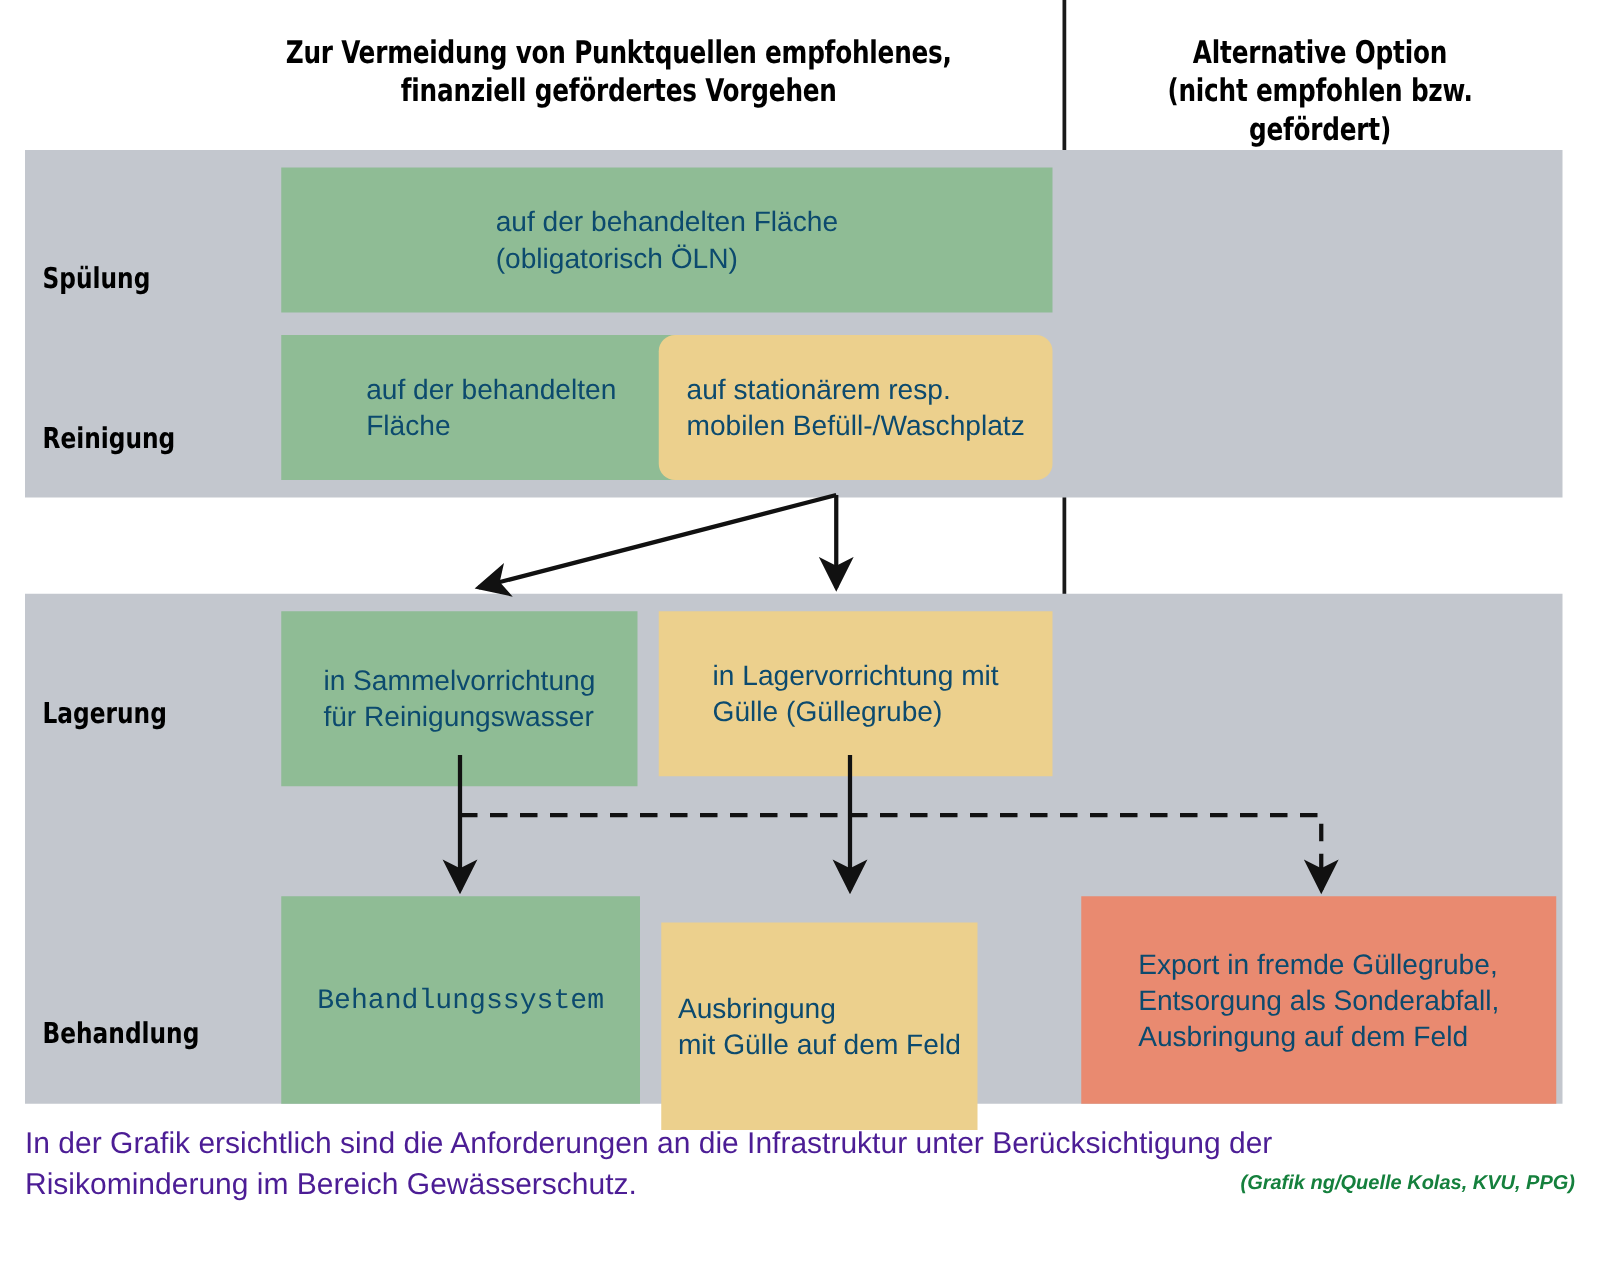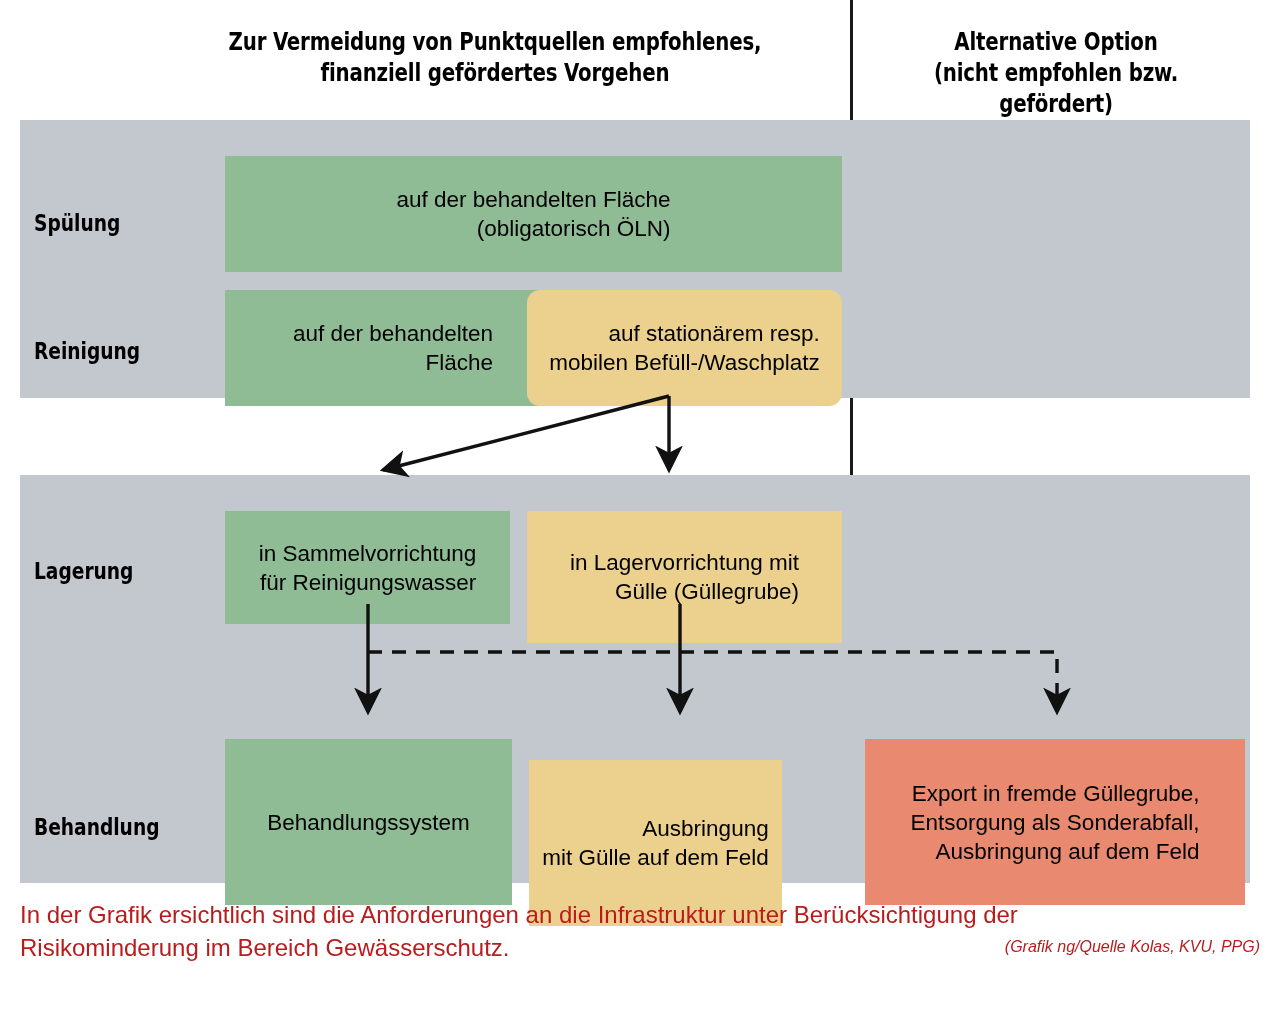--- a/index.html
+++ b/index.html
@@ -91,47 +91,46 @@
   #label-reinigung  { left: 34px; top: 338px; }
   #label-lagerung   { left: 34px; top: 558px; }
   #label-behandlung { left: 34px; top: 814px; }
 
   
   .box {
     position: absolute;
     display: flex;
     align-items: center;
     justify-content: center;
-    text-align: right;
+    text-align: left;
     font-size: 22.5px;
     line-height: 29px;
-    color: #000000;
+    color: #0c4a6e;
     padding: 2px 6px;
     box-sizing: border-box;
     font-family: "Liberation Sans", sans-serif;
-    margin-top: 22px;
   }
   .green  { background: #8fbc95; }
   .yellow { background: #ecd08d; }
   .red    { background: #e98a70; }
 
   
   #box-spuelung-green { left: 225px; top: 134px; width: 617px; height: 116px; }
 
   
   #box-reinigung-green  { left: 225px; top: 268px; width: 336px; height: 116px; }
   #box-reinigung-yellow { left: 527px; top: 268px; width: 315px; height: 116px; border-radius: 13px; }
   #box-reinigung-red    { left: 866px; top: 268px; width: 379px; height: 116px; }
 
   
-  #box-lagerung-green  { left: 225px; top: 489px; width: 285px; height: 113px; }
+  #box-lagerung-green  { left: 225px; top: 489px; width: 285px; height: 140px; }
   #box-lagerung-yellow { left: 527px; top: 489px; width: 315px; height: 132px; }
 
   
-  #box-behandlung-green  { left: 225px; top: 717px; width: 287px; height: 166px; }
+  #box-behandlung-green  { left: 225px; top: 717px; width: 287px; height: 166px; font-family: Liberation Mono, monospace; }
   #box-behandlung-yellow { left: 529px; top: 738px; width: 253px; height: 166px; }
   #box-behandlung-red    { left: 865px; top: 717px; width: 380px; height: 166px; }
 
   
   #arrows {
     position: absolute;
     left: 0;
     top: 0;
     width: 1280px;
     height: 1012px;
@@ -139,33 +138,33 @@
   }
 
   
   #caption {
     position: absolute;
     left: 20px;
     top: 898px;
     width: 1160px;
     font-size: 24px;
     line-height: 33px;
-    color: #b91c1c;
+    color: #4c1d95;
     font-family: "Liberation Sans", sans-serif;
   }
   #credit {
     position: absolute;
     left: 820px;
     top: 938px;
     width: 440px;
     text-align: right;
     font-size: 16px;
     font-style: italic;
-    font-weight: normal;
-    color: #b91c1c;
+    font-weight: bold;
+    color: #15803d;
     font-family: "Liberation Sans", sans-serif;
   }
 </style>
 </head>
 <body>
 
 <div id="canvas">
 
   <div class="col-header" id="header-recommended">Zur Vermeidung von Punktquellen empfohlenes,<br>finanziell gefördertes Vorgehen</div>
   <div class="col-header" id="header-alternative">Alternative Option<br>(nicht empfohlen bzw. gefördert)</div>

